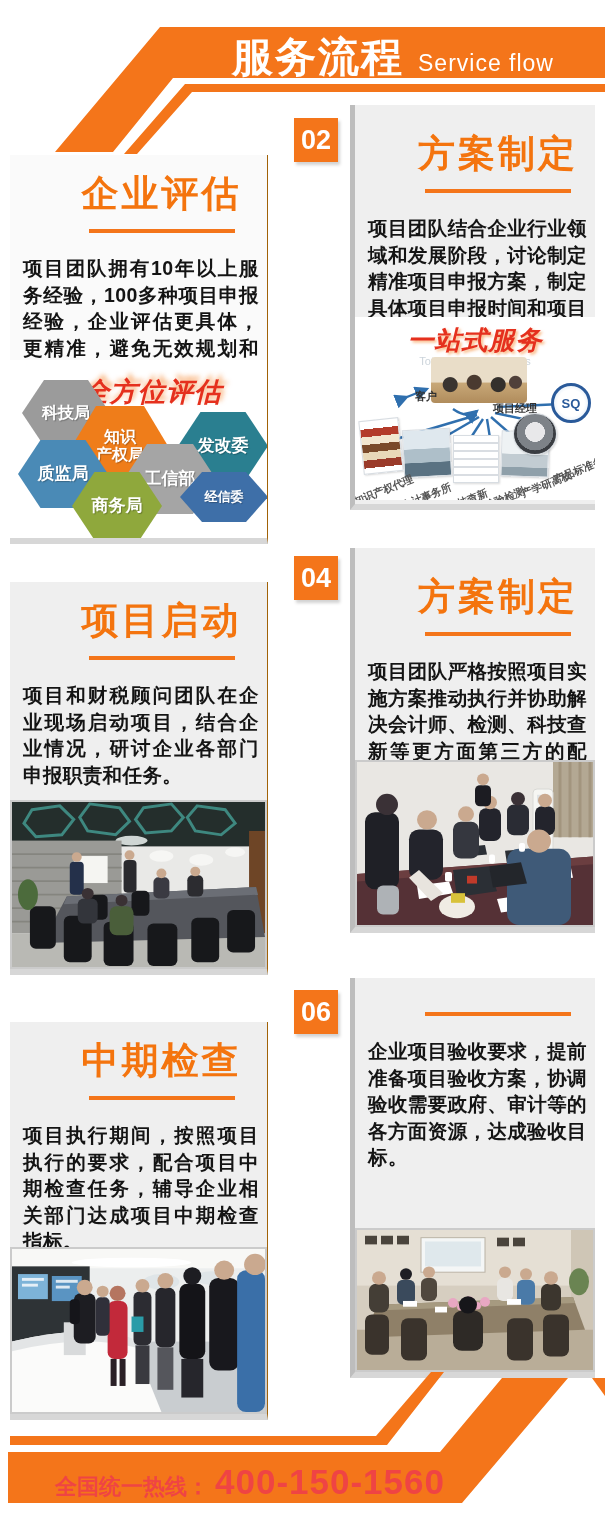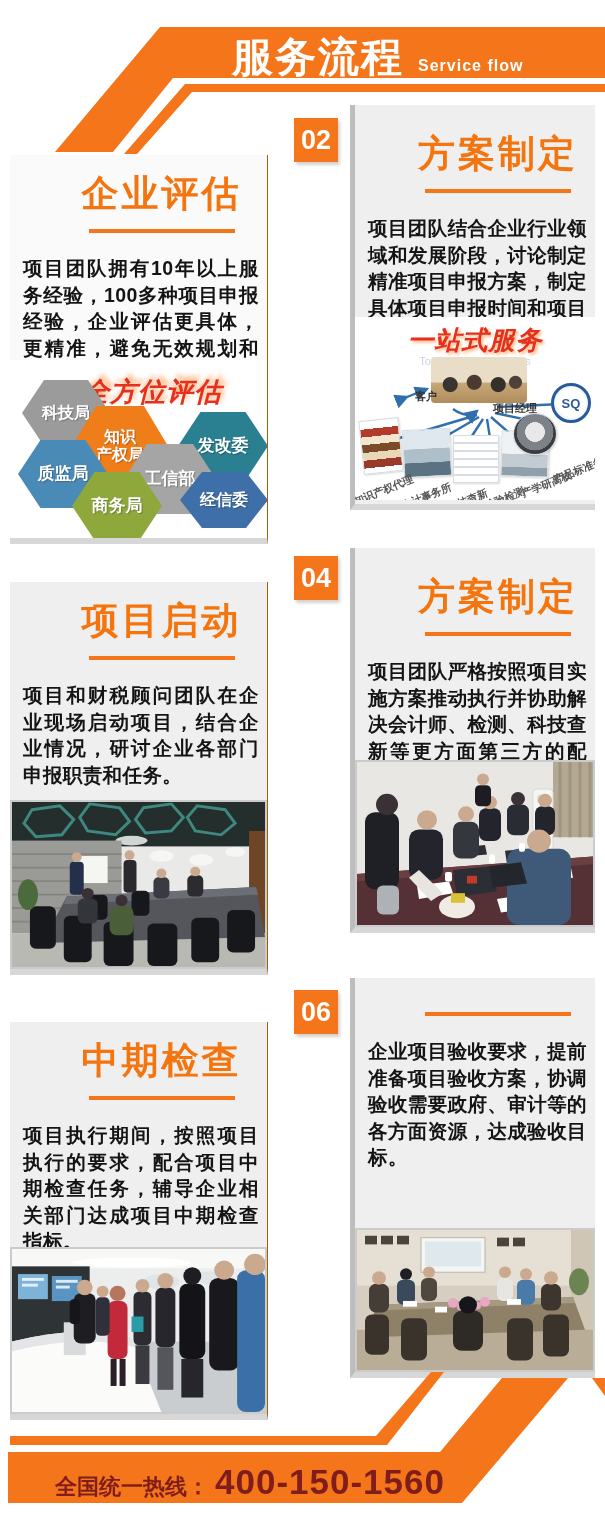--- a/index.html
+++ b/index.html
@@ -5,26 +5,26 @@
   html,body{margin:0;padding:0;background:#ffffff;}
   .page{position:relative;width:605px;height:1538px;overflow:hidden;background:#fff;
         font-family:"Liberation Sans","DejaVu Sans",sans-serif;}
   
   .shape{position:absolute;left:0;top:0;width:605px;background:#F4751A;}
   .hdr-wrap{left:0;top:0;width:605px;height:160px;}
   .hdr-main{height:160px;clip-path:polygon(160px 27px,605px 27px,605px 78px,173px 78px,113px 152px,55px 152px);}
   .hdr-stripe{height:160px;clip-path:polygon(185px 84px,605px 84px,605px 92px,192px 92px,137px 154px,124px 154px);}
   .hdr-title{position:absolute;left:232px;top:30px;display:flex;align-items:baseline;gap:14px;color:#fff;}
   .hdr-title .cn{font-size:41px;font-weight:bold;letter-spacing:2px;}
-  .hdr-title .en{font-size:16px;font-weight:bold;letter-spacing:1px;}
+  .hdr-title .en{font-size:23px;font-weight:normal;letter-spacing:1px;}
   .ftr-wrap{left:0;top:1365px;width:605px;height:173px;}
   .ftr-stripe{height:173px;clip-path:polygon(10px 71px,376px 71px,431px 7px,444px 7px,387px 80px,10px 80px);}
   .ftr-main{height:173px;clip-path:polygon(8px 87px,440px 87px,502px 13px,568px 13px,462px 138px,8px 138px);}
   .ftr-tri{height:173px;clip-path:polygon(592px 13px,605px 13px,605px 31px);}
-  .ftr-text{position:absolute;left:55px;top:1462px;display:flex;align-items:baseline;gap:6px;color:#7f1d1d;}
+  .ftr-text{position:absolute;left:55px;top:1462px;display:flex;align-items:baseline;gap:6px;color:#ef4444;}
   .ftr-text .lbl{font-size:22px;font-weight:bold;}
   .ftr-text .tel{font-size:35px;font-weight:bold;letter-spacing:1px;}
   
   .badge{position:absolute;width:44px;height:44px;background:#F4751A;color:#fff;
          display:flex;align-items:center;justify-content:center;
          font-size:27px;font-weight:bold;box-shadow:2px 3px 3px rgba(0,0,0,.18);}
   
   .card{position:absolute;background:#efefef;border-bottom:6px solid #d7d7d7;box-sizing:border-box;}
   .card.col1{border-right:1px solid #a16207;}
   .card.col2{border-left:5px solid #bdbdbd;}
@@ -97,21 +97,21 @@
     <p class="card-body">项目团队拥有10年以上服务经验，100多种项目申报经验，企业评估更具体，更精准，避免无效规划和申报。</p>
     <div class="heximg">
       <div class="hex-title">全方位评估</div>
       <div class="hex" style="left: 12px; top: 20px; width: 88px; height: 66px; font-size: 16px; background: rgb(155, 155, 155);">科技局</div>
       <div class="hex" style="left: 62px; top: 46px; width: 96px; height: 80px; font-size: 16px; background: rgb(239, 125, 26);">知识
 产权局</div>
       <div class="hex" style="left: 168px; top: 52px; width: 90px; height: 68px; font-size: 17px; background: rgb(42, 127, 144);">发改委</div>
       <div class="hex" style="left: 114px; top: 84px; width: 92px; height: 70px; font-size: 17px; background: rgb(165, 165, 165);">工信部</div>
       <div class="hex" style="left: 8px; top: 80px; width: 90px; height: 68px; font-size: 17px; background: rgb(74, 138, 182);">质监局</div>
       <div class="hex" style="left: 62px; top: 112px; width: 90px; height: 68px; font-size: 17px; background: rgb(143, 168, 60);">商务局</div>
-      <div class="hex" style="left: 170px; top: 112px; width: 88px; height: 56px; font-size: 16px; background: rgb(62, 111, 168);">经信委</div>
+      <div class="hex" style="left: 170px; top: 112px; width: 88px; height: 50px; font-size: 13px; background: rgb(62, 111, 168);">经信委</div>
     </div>
   </section>
 
   <section class="card col2" style="left:350px;top:105px;width:245px;height:405px;">
     <div class="card-head">
       <h2 class="card-title">方案制定</h2>
       <div class="underline"></div>
     </div>
     <p class="card-body">项目团队结合企业行业领域和发展阶段，讨论制定精准项目申报方案，制定具体项目申报时间和项目申报流程。</p>
     <div class="onestop">

